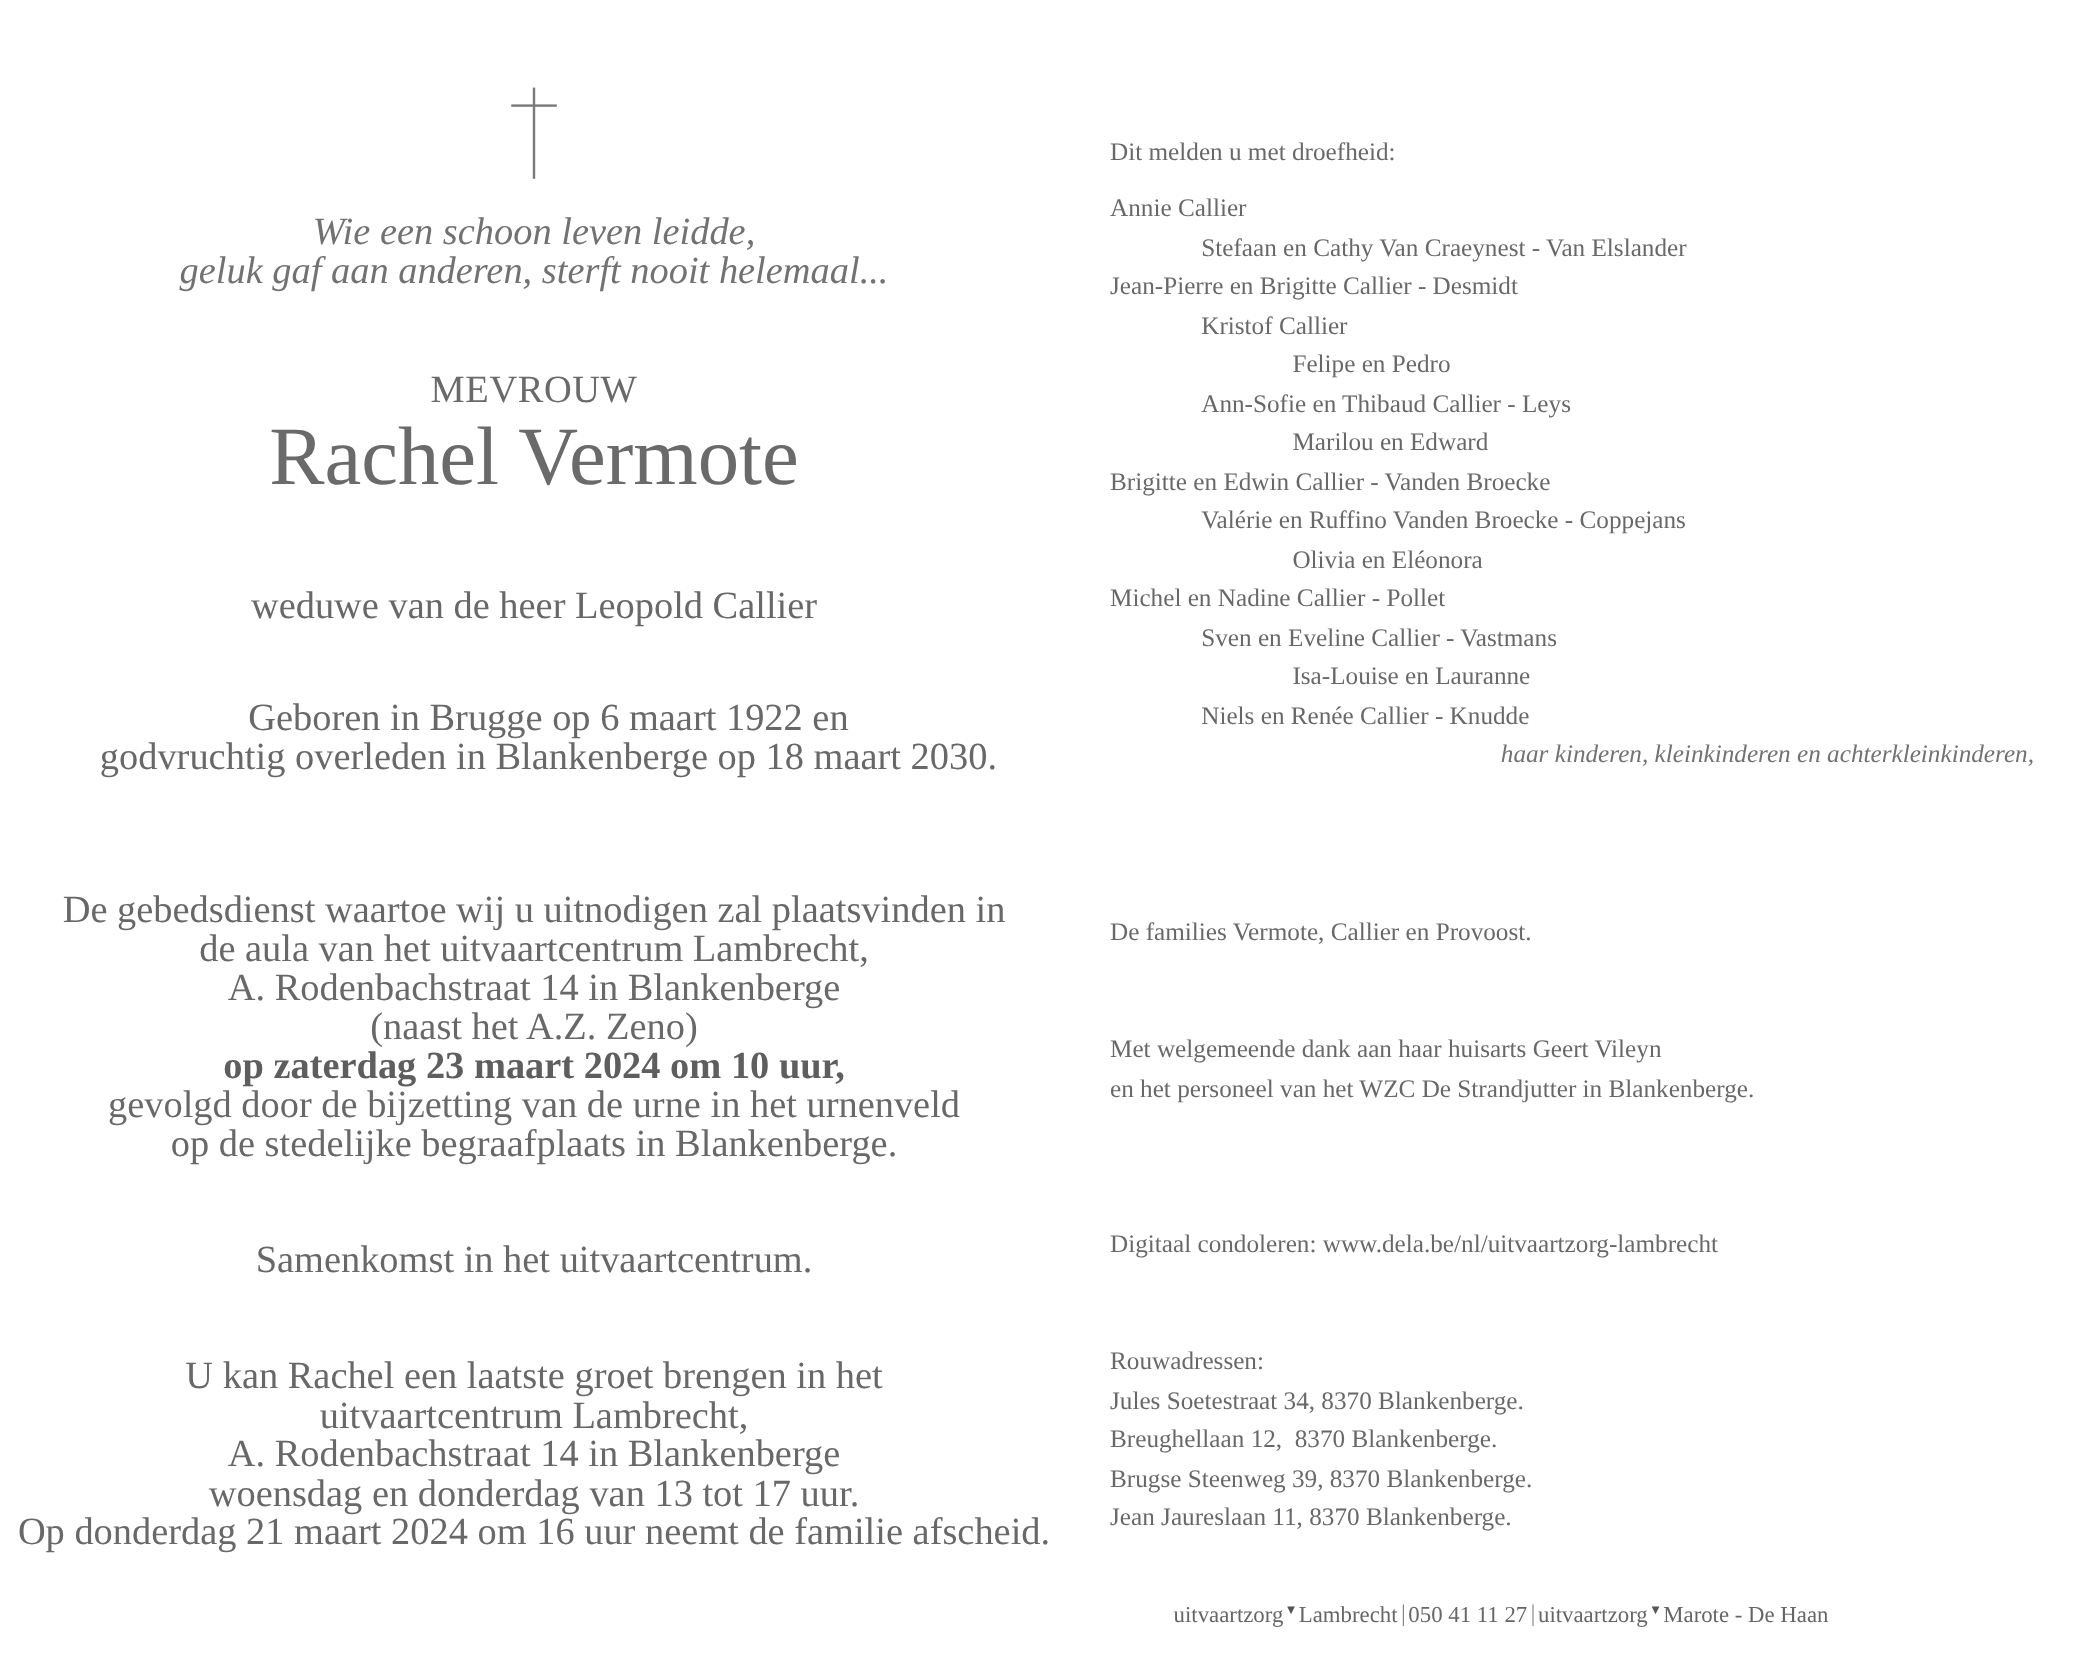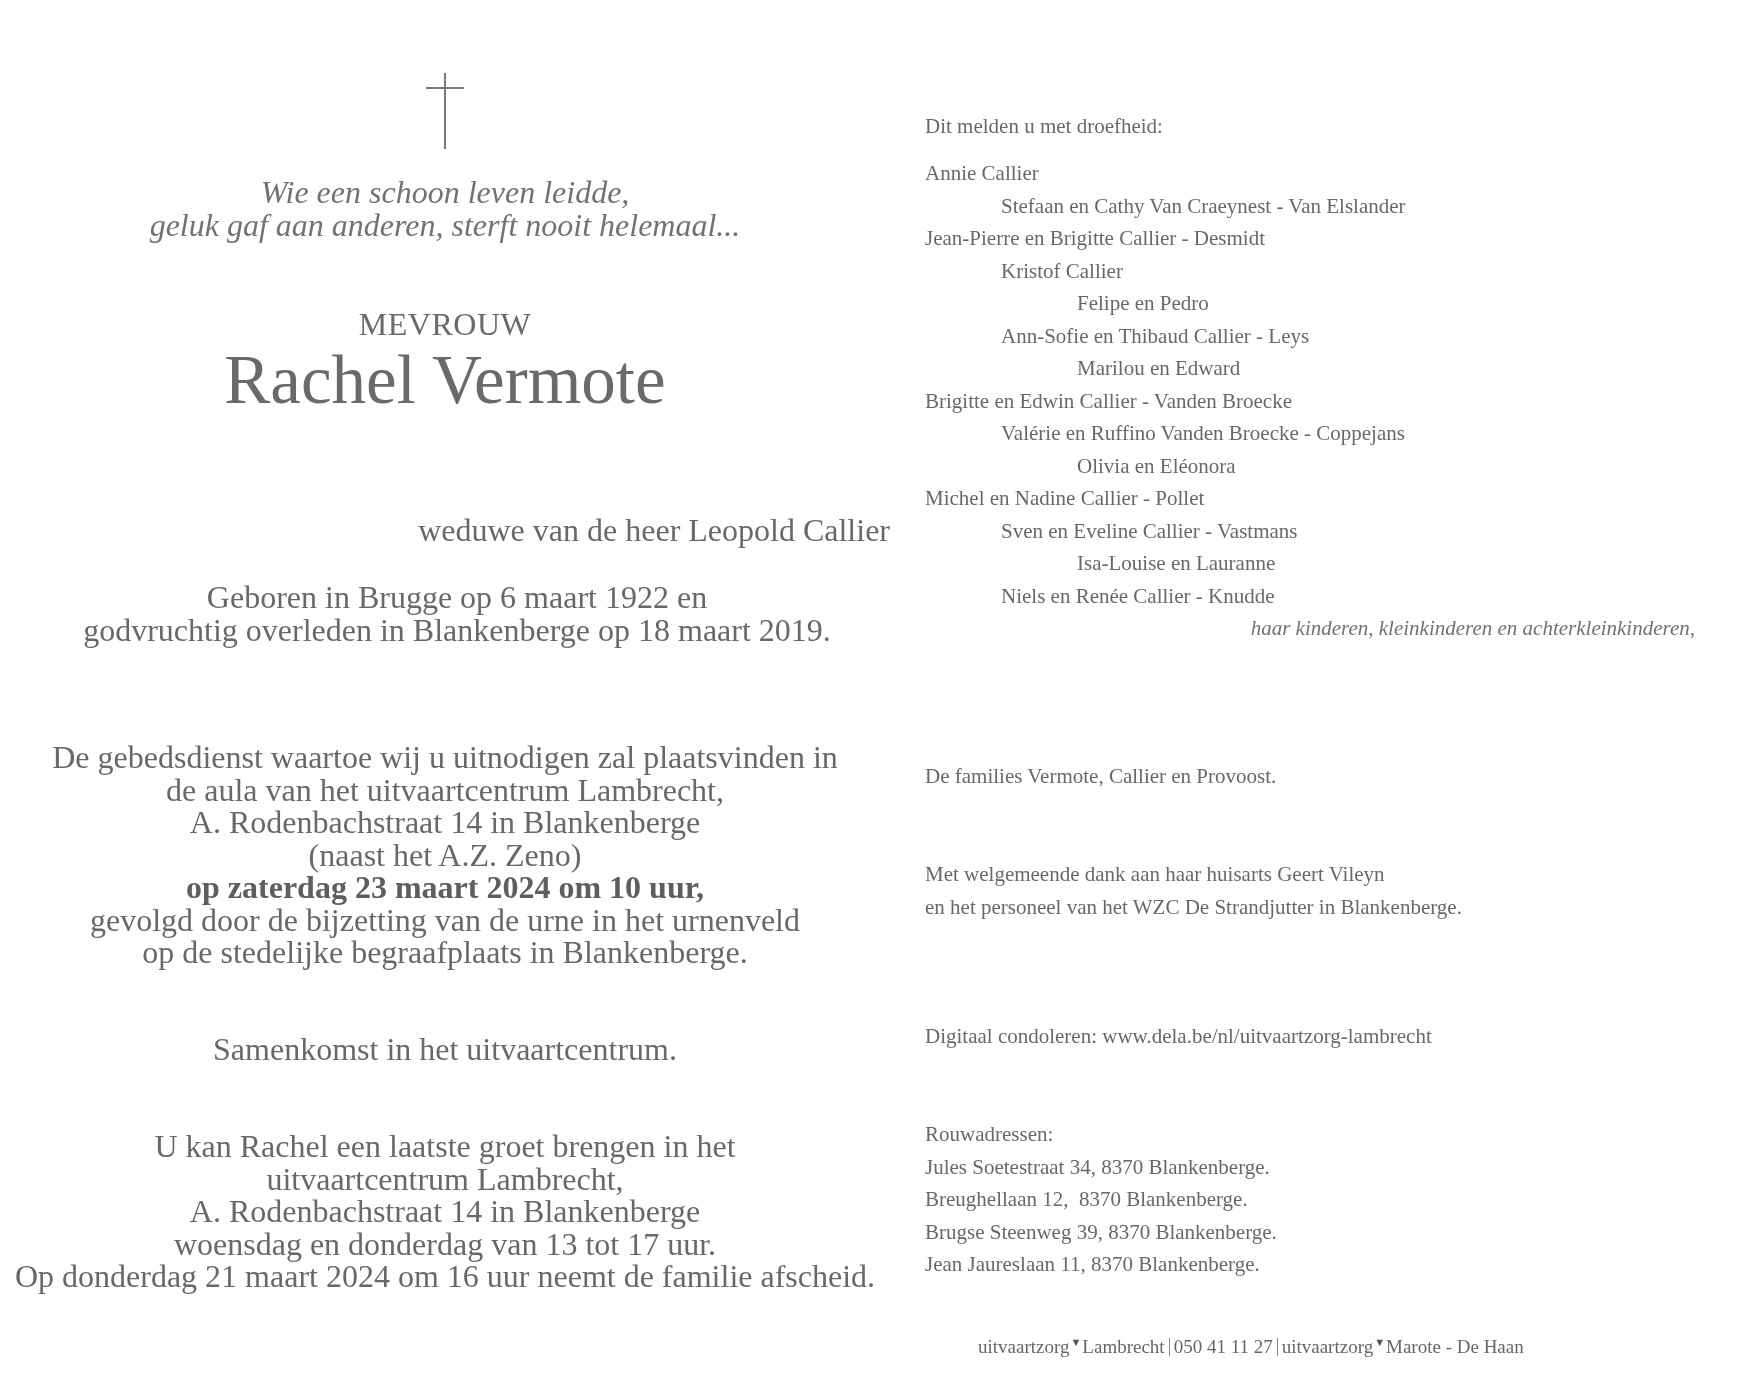--- a/index.html
+++ b/index.html
@@ -45,27 +45,27 @@
 </div>
 
 <div class="center-col" style="top:308px;">
   <span class="row mevrouw">MEVROUW</span>
 </div>
 
 <div class="center-col" style="top:345px;">
   <span class="title">Rachel Vermote</span>
 </div>
 
-<div class="center-col" style="top:514px;text-align:right;">
+<div class="center-col" style="top:488px;">
   <span class="row">weduwe van de heer Leopold Callier</span>
 </div>
 
 <div class="center-col" style="top:581px;padding-left:12px;">
   <span class="row">Geboren in Brugge op 6 maart 1922 en</span>
-  <span class="row">godvruchtig overleden in Blankenberge op 18 maart 2019.</span>
+  <span class="row">godvruchtig overleden in Blankenberge op 18 maart 2030.</span>
 </div>
 
 <div class="center-col" style="top:741px;">
   <span class="row">De gebedsdienst waartoe wij u uitnodigen zal plaatsvinden in</span>
   <span class="row">de aula van het uitvaartcentrum Lambrecht,</span>
   <span class="row">A. Rodenbachstraat 14 in Blankenberge</span>
   <span class="row">(naast het A.Z. Zeno)</span>
   <span class="row bold">op zaterdag 23 maart 2024 om 10 uur,</span>
   <span class="row">gevolgd door de bijzetting van de urne in het urnenveld</span>
   <span class="row">op de stedelijke begraafplaats in Blankenberge.</span>

